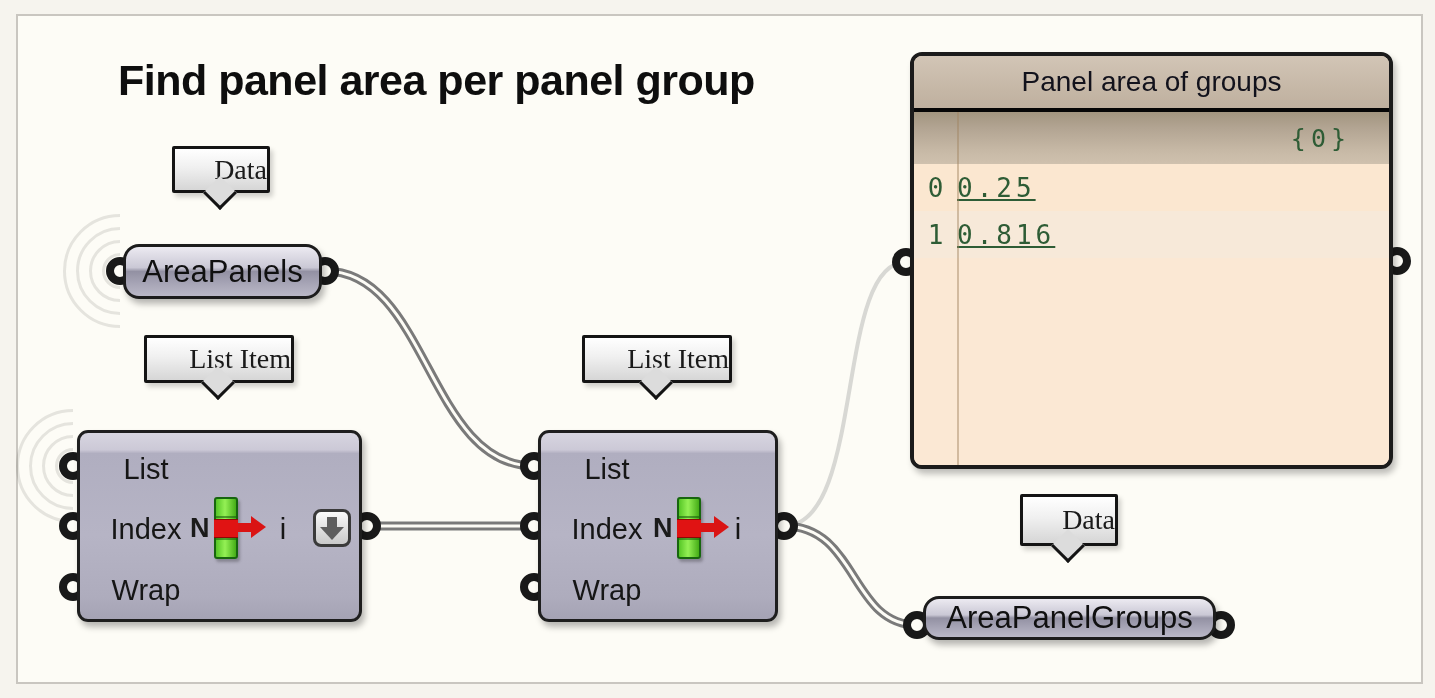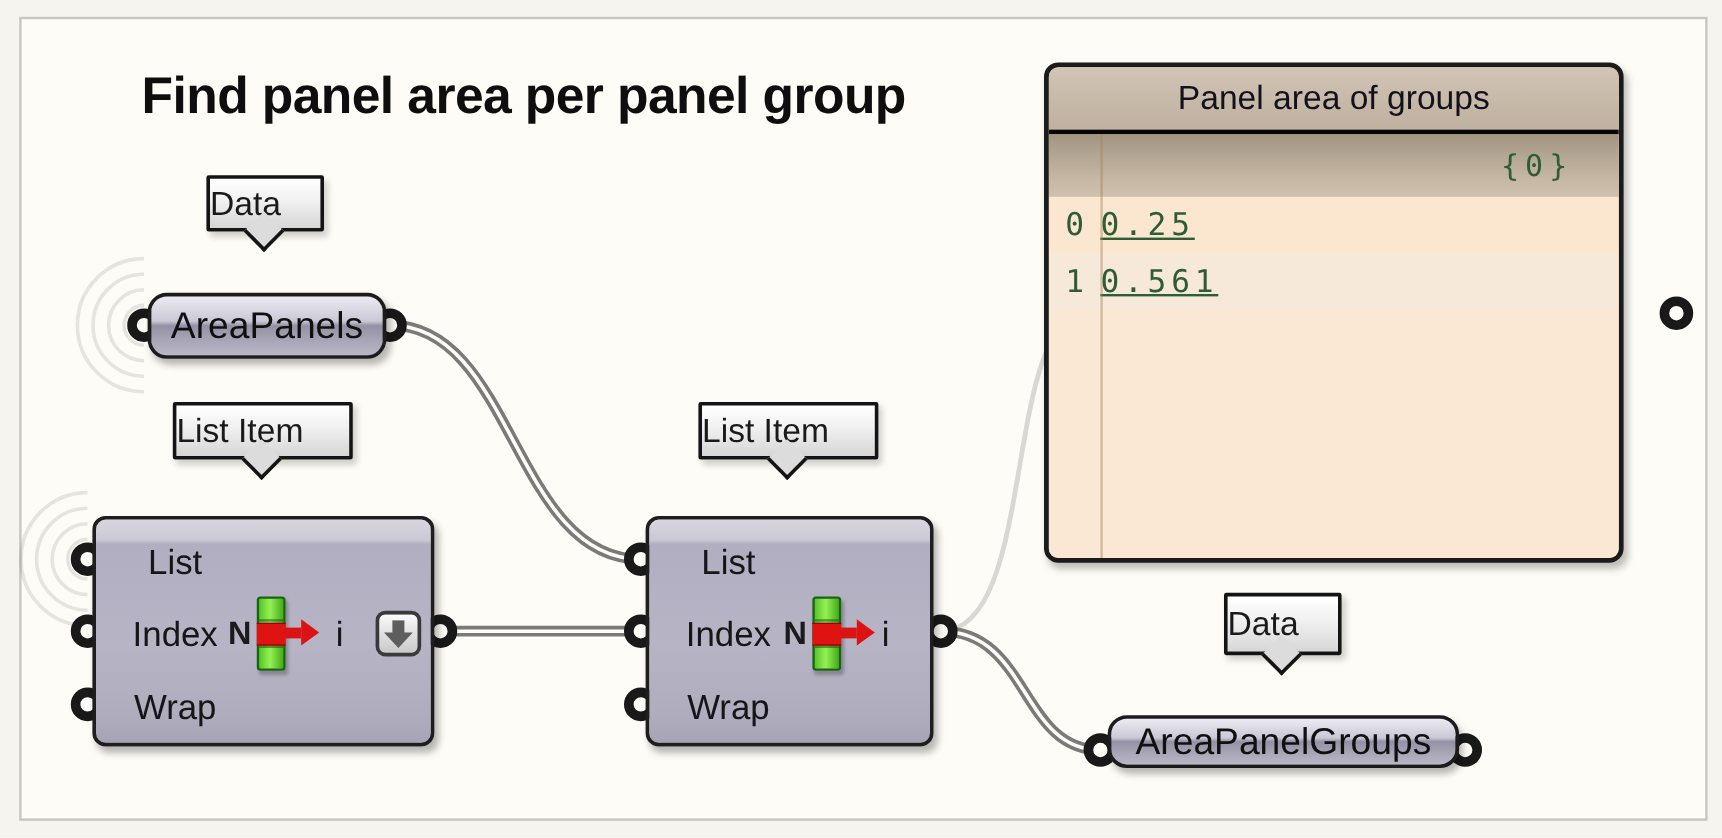--- a/index.html
+++ b/index.html
@@ -17,24 +17,25 @@
   }
   
   .canvas-title{
     left:118px;top:56px;font-size:43px;font-weight:700;letter-spacing:-0.5px;color:#0e0e0e;
     white-space:nowrap;
   }
   
   .bubble{
     background:linear-gradient(180deg,#ffffff 0%,#f0f0f0 45%,#d6d6d6 100%);
     border:3px solid #141414;border-radius:2px;
-    display:flex;align-items:center;justify-content:flex-start;
+    display:flex;align-items:center;justify-content:flex-end;
     font-size:28px;color:#1a1a1a;white-space:nowrap;
     box-shadow:3px 4px 5px rgba(0,0,0,0.18);
     z-index:6;
+    font-family:Liberation Serif, serif;
   }
   .bubble::after{
     content:"";position:absolute;bottom:-15px;left:50%;margin-left:-13px;
     width:21px;height:21px;background:#dcdcdc;
     border-right:3px solid #141414;border-bottom:3px solid #141414;
     transform:rotate(45deg);
   }
   
   .port{
     width:28px;height:28px;box-sizing:border-box;border-radius:50%;
@@ -220,34 +221,34 @@
   <div class="li-icon" style="left:112px;top:64px;width:80px;height:62px;">
     <span class="n-glyph">N</span>
     <div class="bar"></div>
     <div class="bar-mid"></div>
     <div class="arrow-shaft"></div>
     <div class="arrow-head"></div>
   </div>
   <div class="out-label" style="left:187px;top:79px;width:20px;text-align:center;">i</div>
 </div>
 
-<div class="abs gh-panel" style="left:870px;top:52px;width:483px;height:417px;justify-content:flex-end;">
+<div class="abs gh-panel" style="left:910px;top:52px;width:483px;height:417px;justify-content:flex-end;">
   <div class="panel-header">
     <span>Panel area of groups</span>
   </div>
   <div class="panel-path-band">
     <span>{0}</span>
   </div>
   <div class="panel-row row-a">
     <span class="idx">0</span>
     <span class="val">0.25</span>
   </div>
   <div class="panel-row row-b">
     <span class="idx">1</span>
-    <span class="val">0.561</span>
+    <span class="val">0.816</span>
   </div>
   <div class="panel-rest"></div>
   <div class="panel-vline"></div>
 </div>
 
 <div class="abs gh-capsule" style="left:923px;top:596px;width:293px;height:44px;">
   <span>AreaPanelGroups</span>
 </div>
 
 </body></html>

